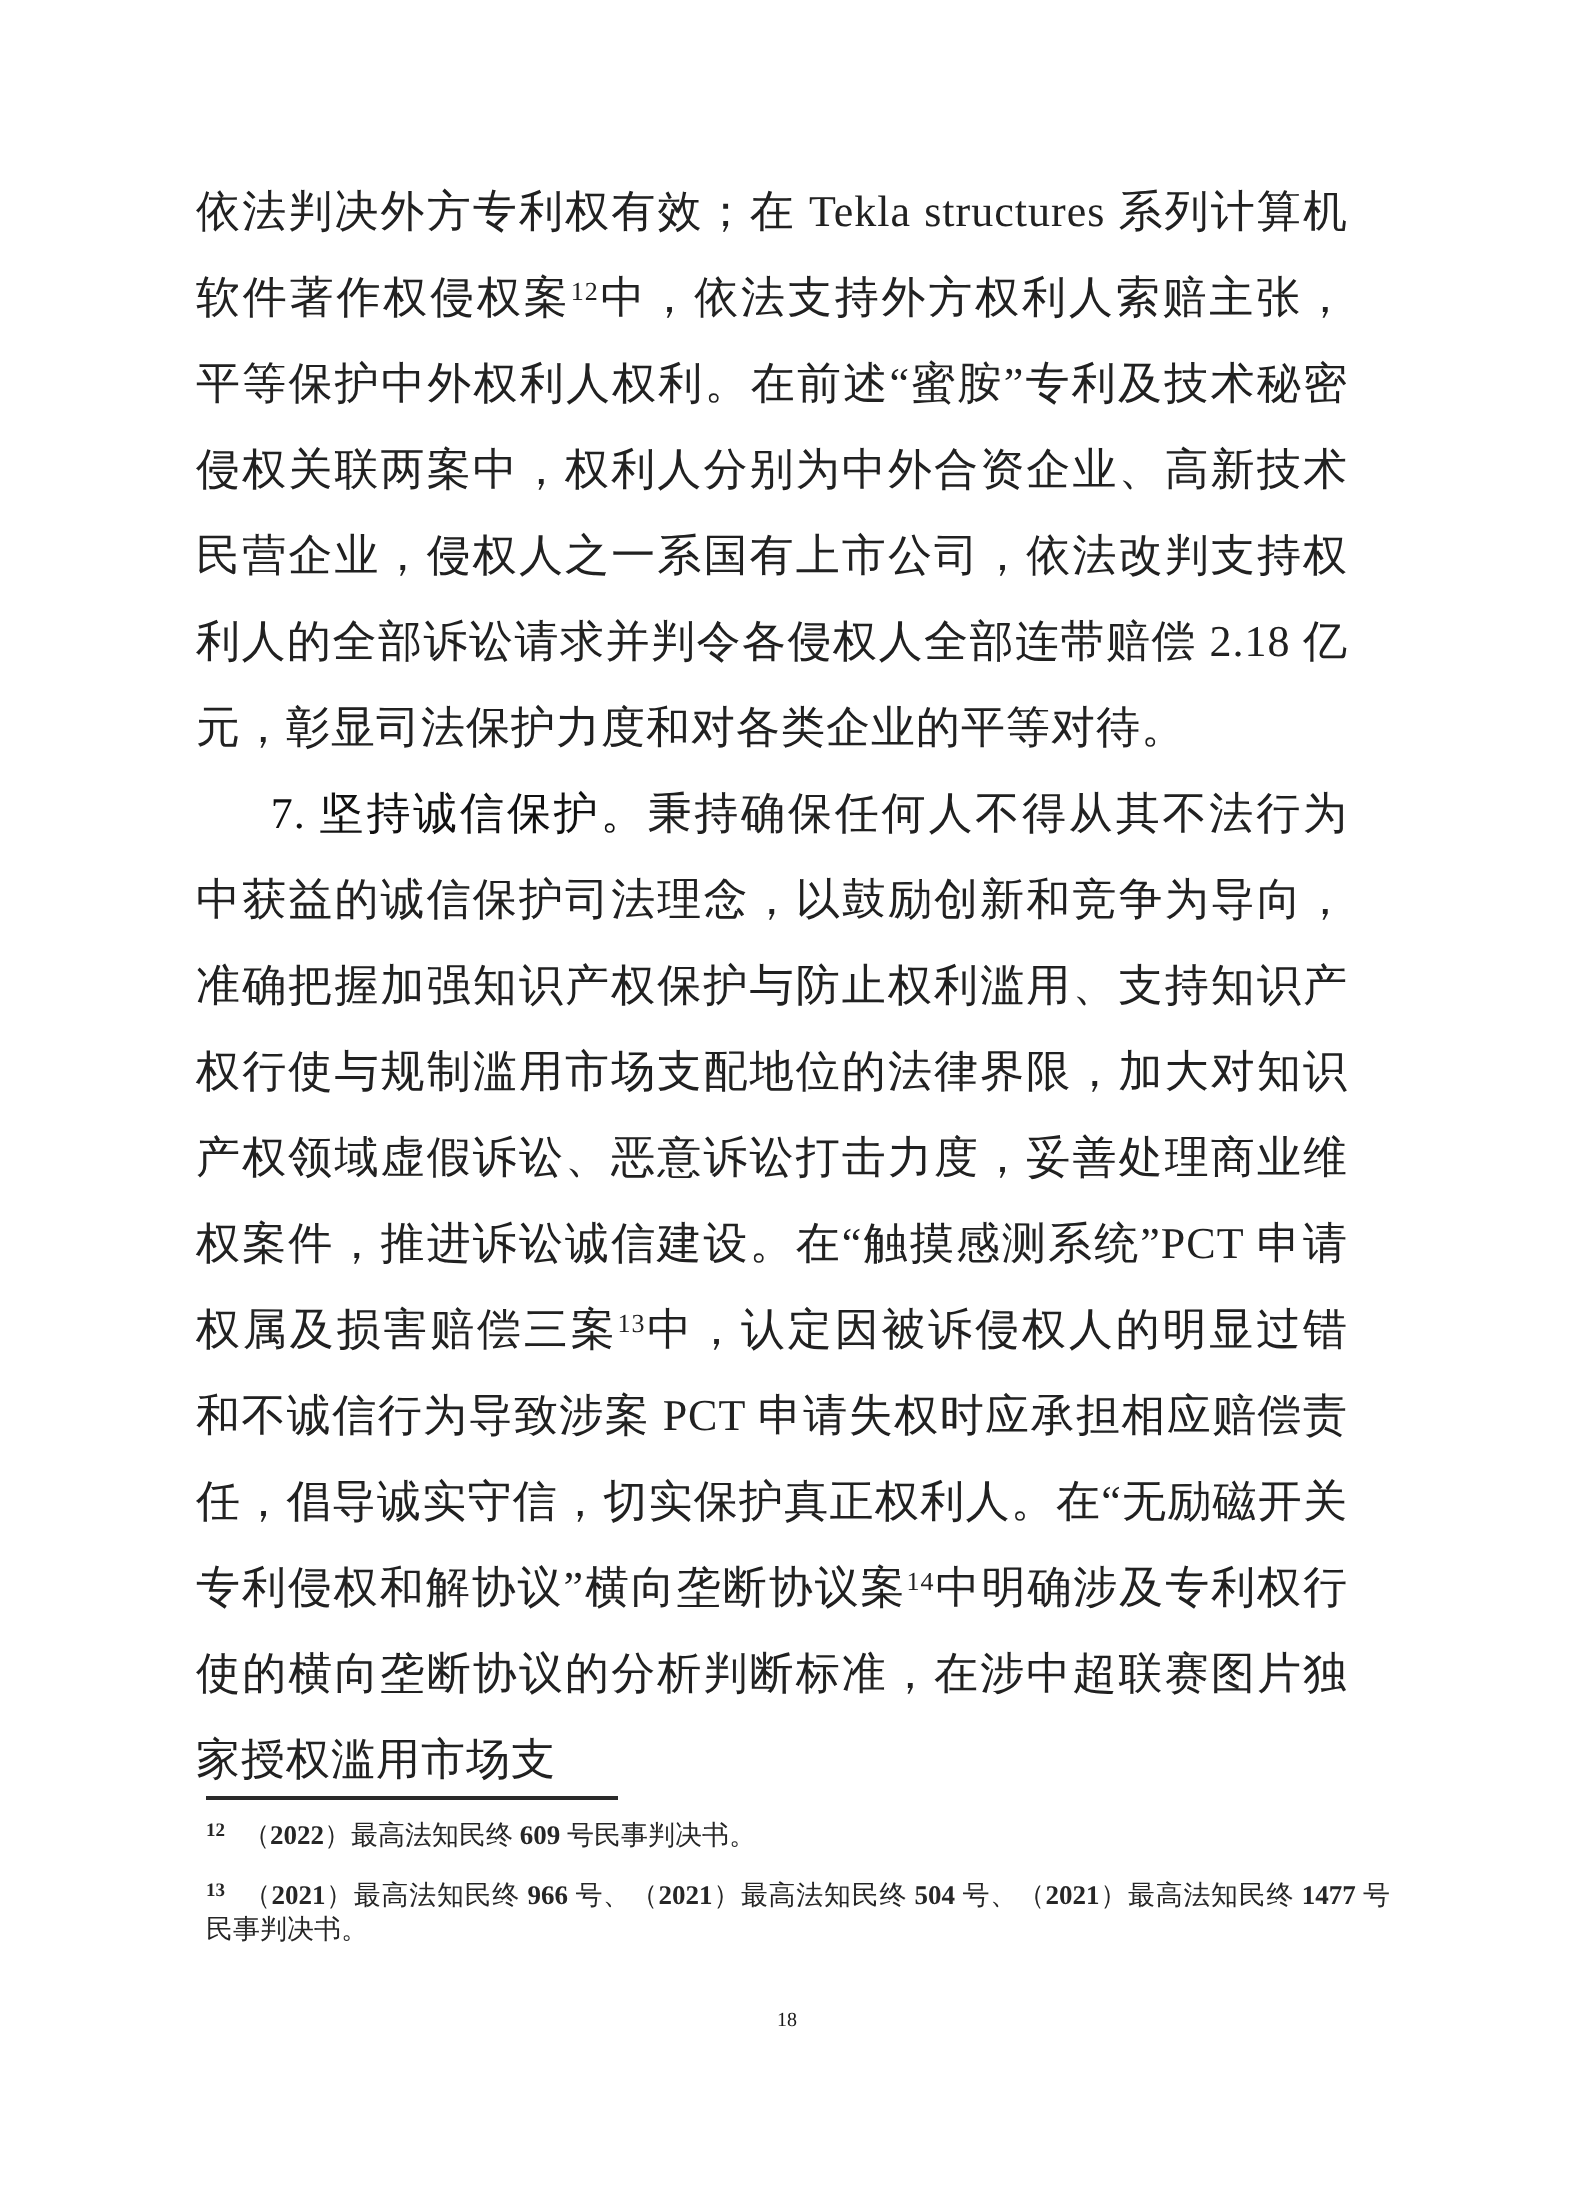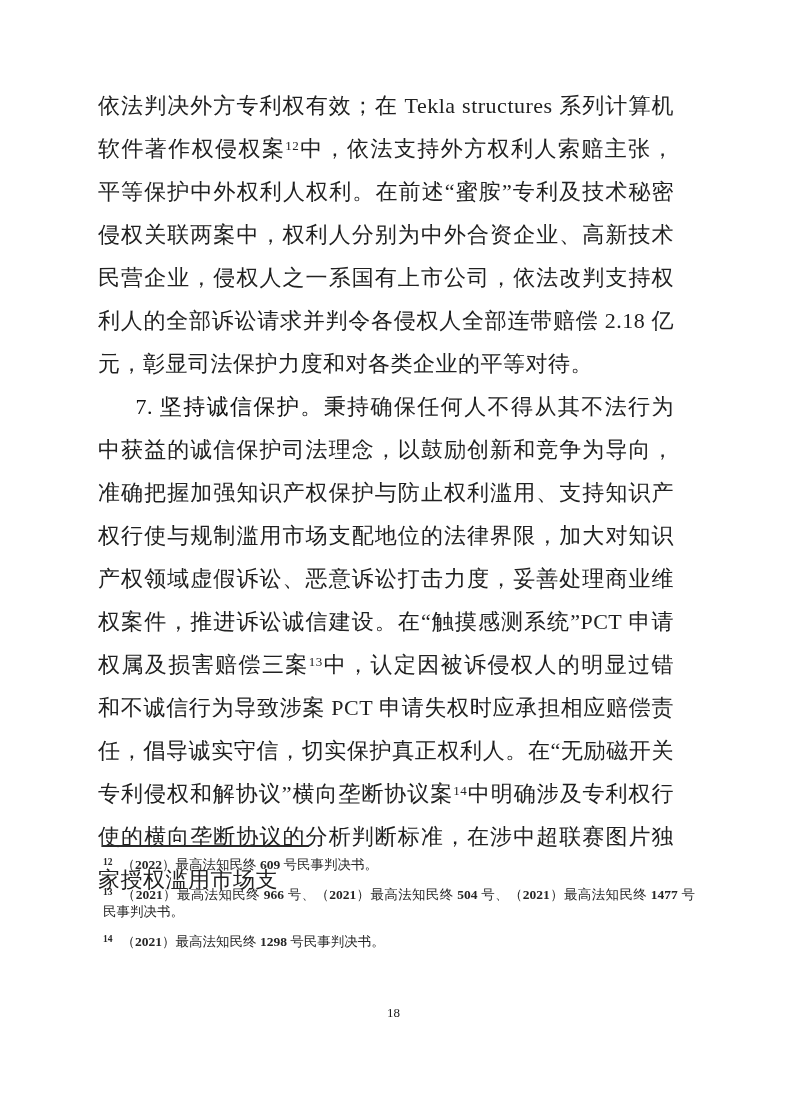--- a/index.html
+++ b/index.html
@@ -43,21 +43,21 @@
   }
   .para sup {
     font-size: 13px;
     line-height: 0;
     position: relative;
     top: -0.45em;
     vertical-align: baseline;
   }
   .footnotes {
     position: absolute;
-    top: 845px;
+    top: 898px;
     left: 103px;
     width: 592px;
     font-family: Liberation Serif, serif;
   }
   .fn-separator {
     width: 206px;
     border-top: 2px solid #2a2a2a;
     margin-bottom: 9px;
   }
   .footnote {
@@ -78,36 +78,35 @@
   }
   .footnote b {
     font-weight: bold;
   }
   .page-number {
     position: absolute;
     top: 1005px;
     left: 0;
     width: 100%;
     text-align: center;
-    font-size: 13px;
+    font-size: 10px;
     color: #1a1a1a;
   }
 </style>
 </head>
 <body>
 
 <div class="page">
   <section class="body-text" id="body-text">
       <p class="para"><span>依法判决外方专利权有效；在 Tekla structures 系列计算机软件著作权侵权案</span><sup>12</sup><span>中，依法支持外方权利人索赔主张，平等保护中外权利人权利。在前述“蜜胺”专利及技术秘密侵权关联两案中，权利人分别为中外合资企业、高新技术民营企业，侵权人之一系国有上市公司，依法改判支持权利人的全部诉讼请求并判令各侵权人全部连带赔偿 2.18 亿元，彰显司法保护力度和对各类企业的平等对待。</span></p>
       <p class="para indent"><span class="bold">7. 坚持诚信保护。</span><span>秉持确保任何人不得从其不法行为中获益的诚信保护司法理念，以鼓励创新和竞争为导向，准确把握加强知识产权保护与防止权利滥用、支持知识产权行使与规制滥用市场支配地位的法律界限，加大对知识产权领域虚假诉讼、恶意诉讼打击力度，妥善处理商业维权案件，推进诉讼诚信建设。在“触摸感测系统”PCT 申请权属及损害赔偿三案</span><sup>13</sup><span>中，认定因被诉侵权人的明显过错和不诚信行为导致涉案 PCT 申请失权时应承担相应赔偿责任，倡导诚实守信，切实保护真正权利人。在“无励磁开关专利侵权和解协议”横向垄断协议案</span><sup>14</sup><span>中明确涉及专利权行使的横向垄断协议的分析判断标准，在涉中超联赛图片独家授权滥用市场支</span></p>
     </section>
 
   <footer class="footnotes">
     <div class="fn-separator"></div>
     <div id="footnote-list">
         <div class="footnote"><sup class="fn-marker">12</sup><span>（<b>2022</b>）最高法知民终 <b>609</b> 号民事判决书。</span></div>
         <div class="footnote"><sup class="fn-marker">13</sup><span>（<b>2021</b>）最高法知民终 <b>966</b> 号、（<b>2021</b>）最高法知民终 <b>504</b> 号、（<b>2021</b>）最高法知民终 <b>1477</b> 号民事判决书。</span></div>
-        <div class="footnote"><sup class="fn-marker">14</sup><span>（<b>2021</b>）最高法知民终 <b>1298</b> 号民事判决书。</span></div>
       </div>
   </footer>
 
   <div class="page-number">18</div>
 </div>
 
 </body></html>

